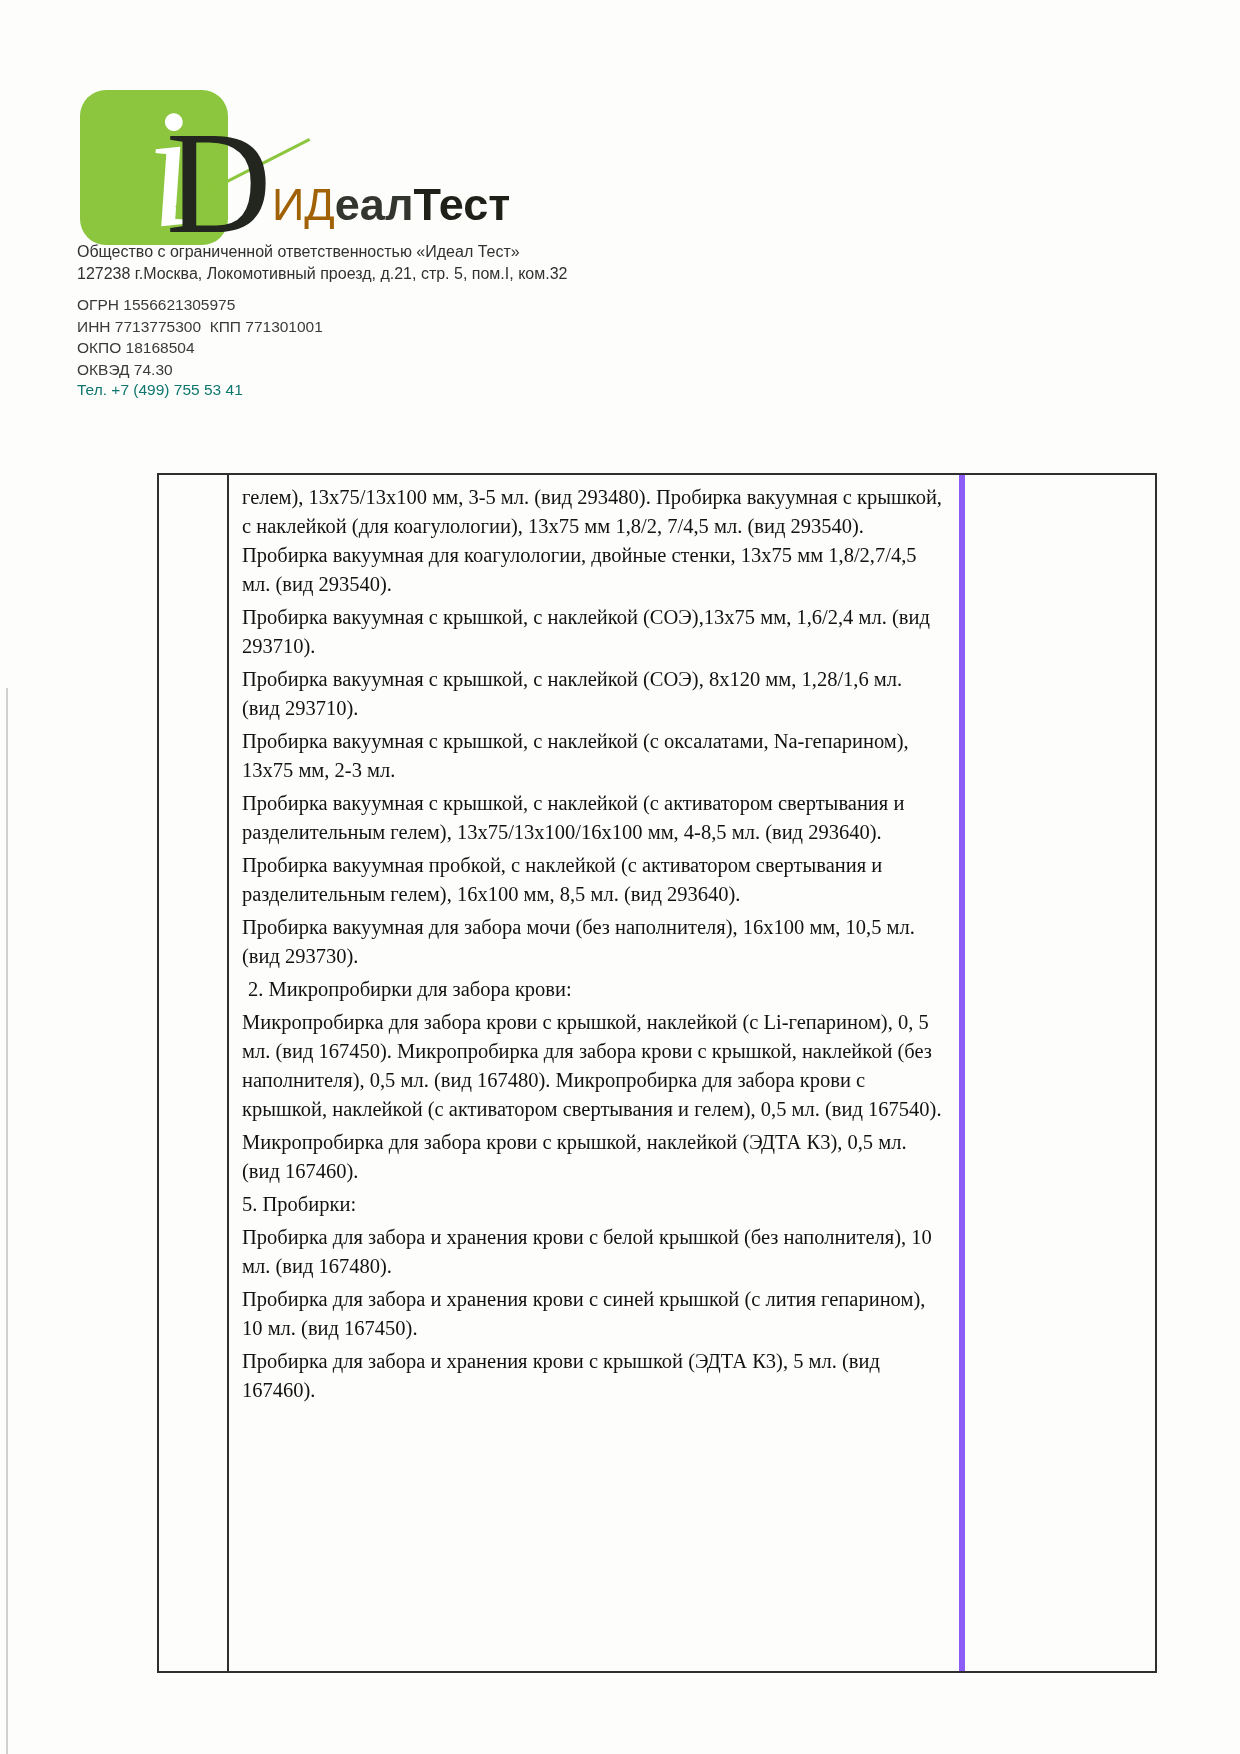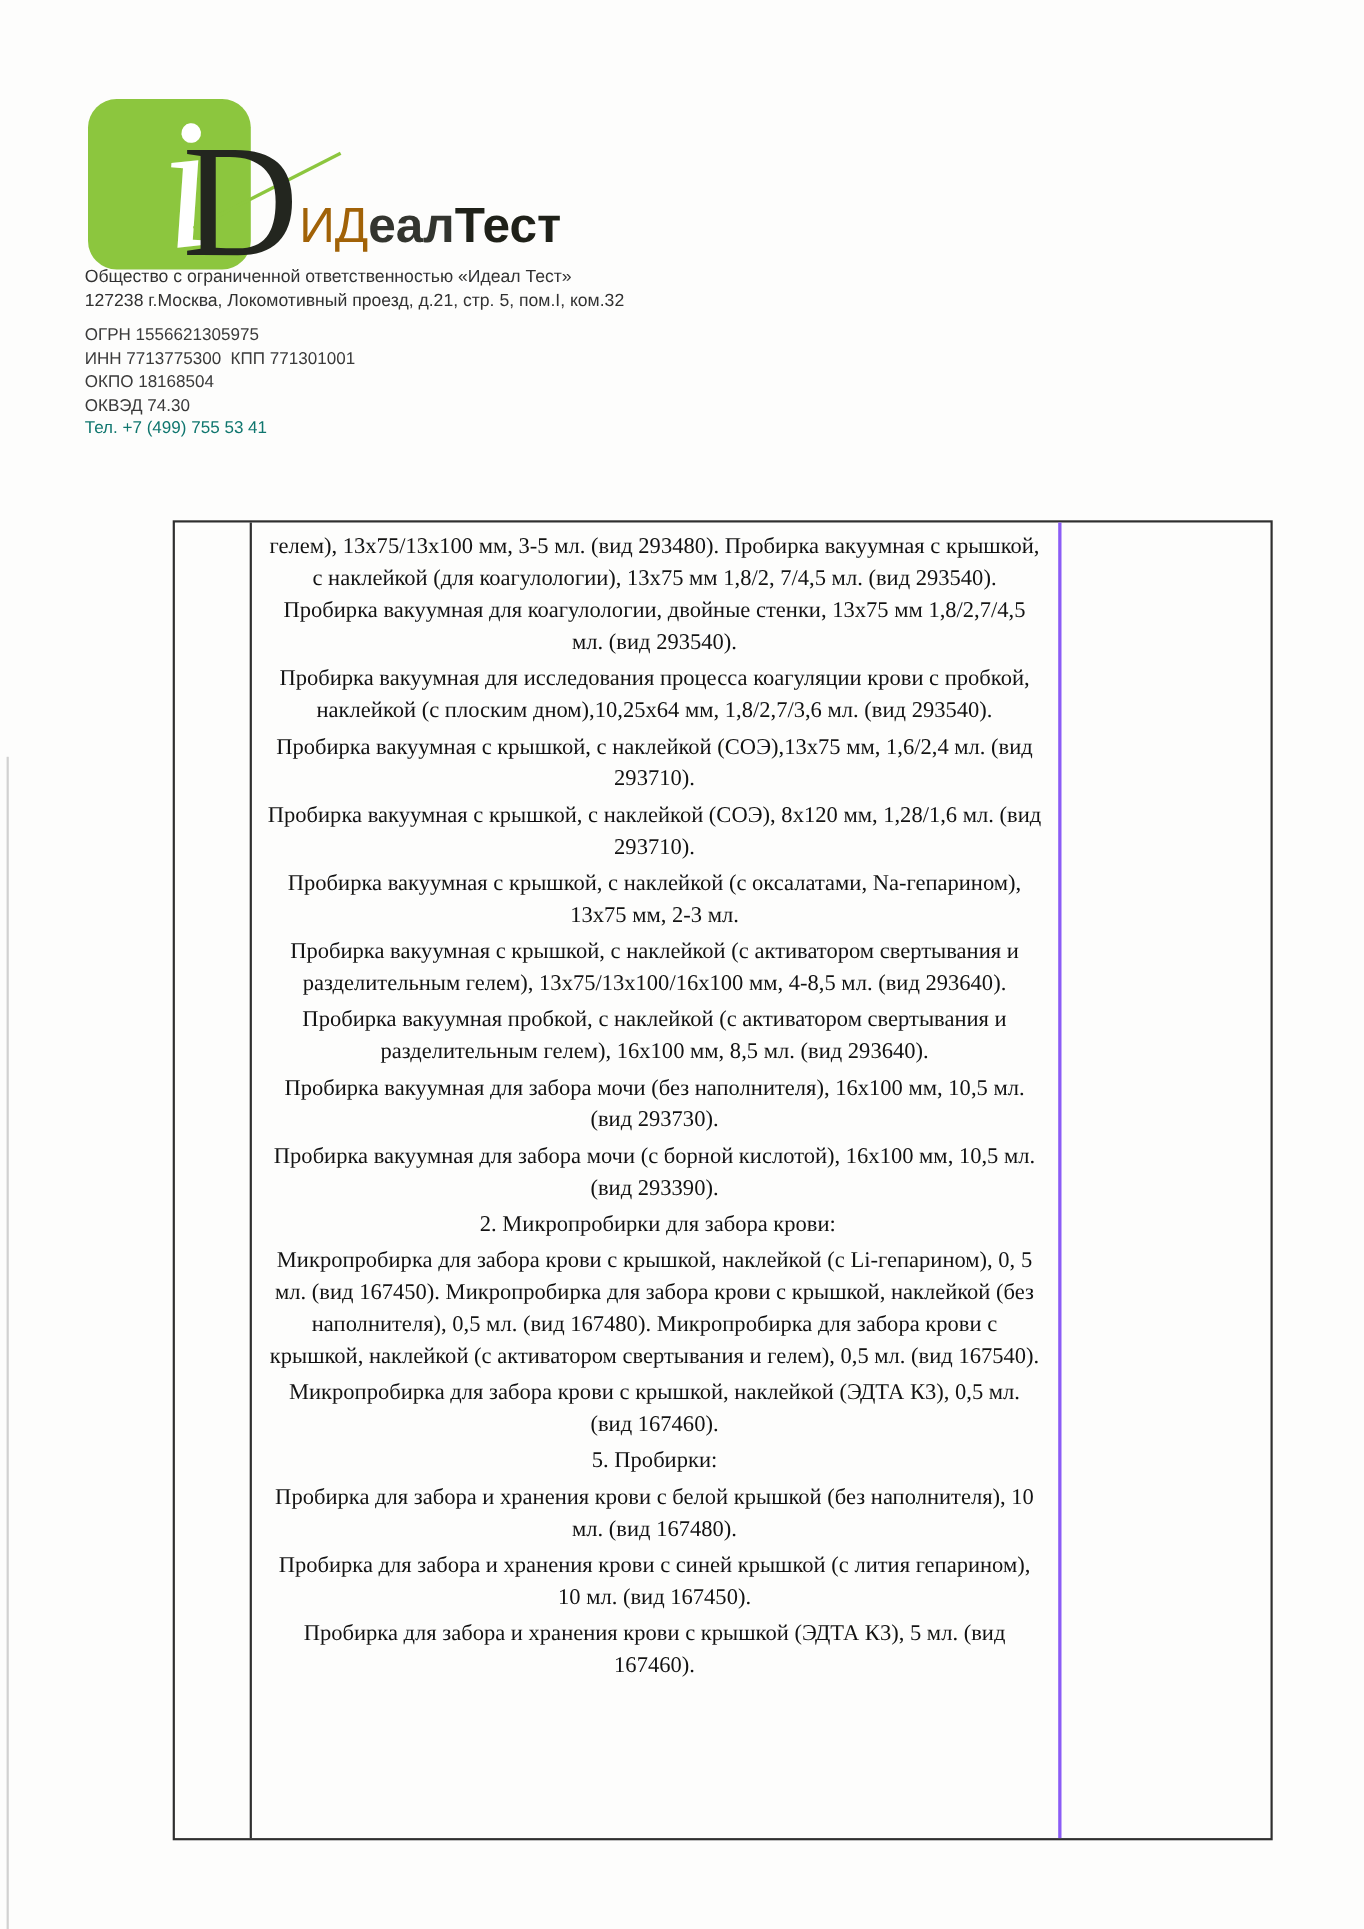--- a/index.html
+++ b/index.html
@@ -42,23 +42,23 @@
   .phone-line{position:absolute;left:77px;top:381px;font-size:15.5px;color:#0f766e;}
   
   .doc-table{
     position:absolute;left:157px;top:473px;width:1000px;height:1200px;
     border:2px solid #2f2f2f;box-sizing:border-box;
     display:grid;grid-template-columns:70px 736px 194px;
   }
   .cell{box-sizing:border-box;}
   .cell-left{border-right:2px solid #2f2f2f;}
   .cell-main{
-    border-right:3px solid #8b5cf6;
+    border-right:6px solid #8b5cf6;
     padding:8px 14px 0 13px;overflow:hidden;
-    font-family:"Liberation Serif",serif;font-size:20.5px;line-height:29px;color:#121212;text-align:center;
+    font-family:"Liberation Serif",serif;font-size:20.5px;line-height:29px;color:#121212;
   }
   .cell-main p{margin:0 0 4px 0;}
   .cell-main p.indent{padding-left:6px;}
   
   .scan-edge{
     position:absolute;left:6px;top:688px;width:2px;height:1066px;
     background:#c9c9c9;opacity:.85;
   }
 </style>
 </head>
@@ -81,28 +81,26 @@
     <div>ИНН 7713775300  КПП 771301001</div>
     <div>ОКПО 18168504</div>
     <div>ОКВЭД 74.30</div>
   </div>
   <div class="phone-line">Тел. +7 (499) 755 53 41</div>
 
   <div class="doc-table">
     <div class="cell cell-left"></div>
     <div class="cell cell-main">
       <p>гелем), 13х75/13х100 мм, 3-5 мл. (вид 293480). Пробирка вакуумная с крышкой, с наклейкой (для коагулологии), 13х75 мм 1,8/2, 7/4,5 мл. (вид 293540). Пробирка вакуумная для коагулологии, двойные стенки, 13х75 мм 1,8/2,7/4,5 мл. (вид 293540).</p>
-      <p>Пробирка вакуумная для исследования процесса коагуляции крови с пробкой, наклейкой (с плоским дном),10,25х64 мм, 1,8/2,7/3,6 мл. (вид 293540).</p>
       <p>Пробирка вакуумная с крышкой, с наклейкой (СОЭ),13х75 мм, 1,6/2,4 мл. (вид 293710).</p>
       <p>Пробирка вакуумная с крышкой, с наклейкой (СОЭ), 8х120 мм, 1,28/1,6 мл. (вид 293710).</p>
       <p>Пробирка вакуумная с крышкой, с наклейкой (с оксалатами, Na-гепарином), 13х75 мм, 2-3 мл.</p>
       <p>Пробирка вакуумная с крышкой, с наклейкой (с активатором свертывания и разделительным гелем), 13х75/13х100/16х100 мм, 4-8,5 мл. (вид 293640).</p>
       <p>Пробирка вакуумная пробкой, с наклейкой (с активатором свертывания и разделительным гелем), 16х100 мм, 8,5 мл. (вид 293640).</p>
       <p>Пробирка вакуумная для забора мочи (без наполнителя), 16х100 мм, 10,5 мл. (вид 293730).</p>
-      <p>Пробирка вакуумная для забора мочи (с борной кислотой), 16х100 мм, 10,5 мл. (вид 293390).</p>
       <p class="indent">2. Микропробирки для забора крови:</p>
       <p>Микропробирка для забора крови с крышкой, наклейкой (с Li-гепарином), 0, 5 мл. (вид 167450). Микропробирка для забора крови с крышкой, наклейкой (без наполнителя), 0,5 мл. (вид 167480). Микропробирка для забора крови с крышкой, наклейкой (с активатором свертывания и гелем), 0,5 мл. (вид 167540).</p>
       <p>Микропробирка для забора крови с крышкой, наклейкой (ЭДТА К3), 0,5 мл. (вид 167460).</p>
       <p>5. Пробирки:</p>
       <p>Пробирка для забора и хранения крови с белой крышкой (без наполнителя), 10 мл. (вид 167480).</p>
       <p>Пробирка для забора и хранения крови с синей крышкой (с лития гепарином), 10 мл. (вид 167450).</p>
       <p>Пробирка для забора и хранения крови с крышкой (ЭДТА К3), 5 мл. (вид 167460).</p>
     </div>
     <div class="cell"></div>
   </div>

